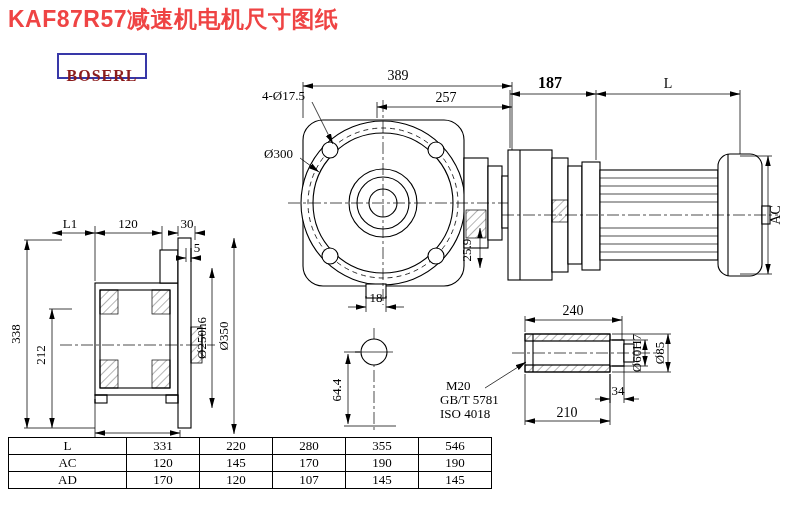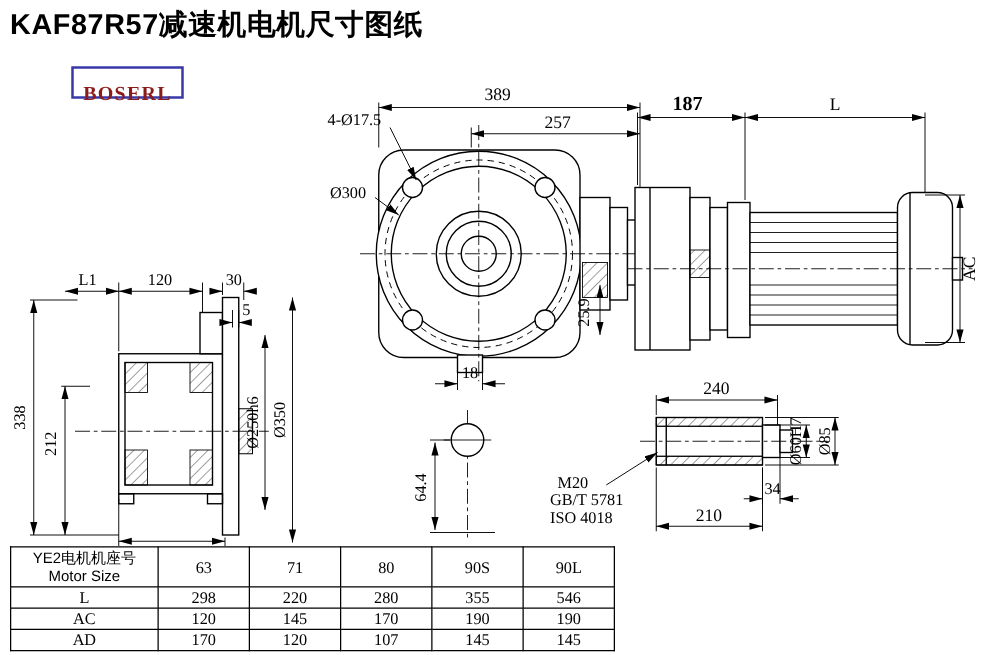--- a/index.html
+++ b/index.html
@@ -1,18 +1,18 @@
 <!DOCTYPE html>
 <html><head>
 <meta charset="utf-8">
 <style>
   * { margin:0; padding:0; box-sizing:border-box; }
   html,body { width:800px; height:524px; background:#fff; font-family:"Liberation Sans", sans-serif; }
   .page { position:relative; width:800px; height:524px; background:#fff; overflow:hidden; }
-  .title { position:absolute; left:8px; top:4px; font-size:23px; font-weight:bold; color:#000000;
+  .title { position:absolute; left:8px; top:4px; font-size:23px; font-weight:bold; color:#ef4444;
            font-family:"Liberation Sans", sans-serif; letter-spacing:0.5px; }
   .logo { position:absolute; left:57px; top:53px; width:90px; height:26px; border:2px solid #3838a8;
           display:flex; align-items:center; justify-content:center; background:#fff; }
   .logo span { font-family:"Liberation Serif", serif; font-weight:bold; font-size:16px; color:#8b1b1b; letter-spacing:1px;margin-top:20px; }
   svg.drawing { position:absolute; left:0; top:0; }
   svg text { font-family:"Liberation Serif", serif; font-size:14px; fill:#000; }
   svg text.small { font-size:13px; }
   svg text.big { font-size:16px; font-weight:bold; }
   table.spec { position:absolute; left:8px; top:437px; border-collapse:collapse; background:#fff; }
   .spec td { border:1px solid #000; text-align:center; vertical-align:middle;
@@ -231,34 +231,23 @@
       <text x="446" y="390" class="small">M20</text>
       <text x="440" y="404" class="small">GB/T 5781</text>
       <text x="440" y="418" class="small">ISO 4018</text>
       <text x="641" y="353" text-anchor="middle" transform="rotate(-90 641 353)" class="small">Ø60H7</text>
       <text x="664" y="353" text-anchor="middle" transform="rotate(-90 664 353)" class="small">Ø85</text>
     </g>
   </svg>
 
   <table class="spec">
     <tbody>
-        <tr class="hdr">
-      <td class="c0">
-        <div class="hdr-cn">YE2电机机座号</div>
-        <div class="hdr-en">Motor Size</div>
-      </td>
-      <td class="cv">63</td>
-      <td class="cv">71</td>
-      <td class="cv">80</td>
-      <td class="cv">90S</td>
-      <td class="cv">90L</td>
-    </tr>
     <tr class="row">
       <td class="c0">L</td>
-      <td class="cv">298</td>
+      <td class="cv">331</td>
       <td class="cv">220</td>
       <td class="cv">280</td>
       <td class="cv">355</td>
       <td class="cv">546</td>
     </tr>
     <tr class="row">
       <td class="c0">AC</td>
       <td class="cv">120</td>
       <td class="cv">145</td>
       <td class="cv">170</td>

